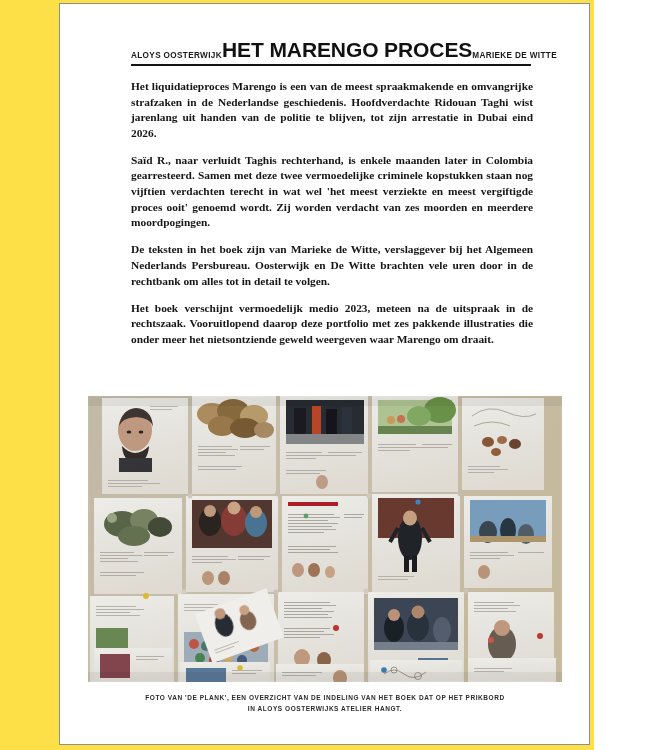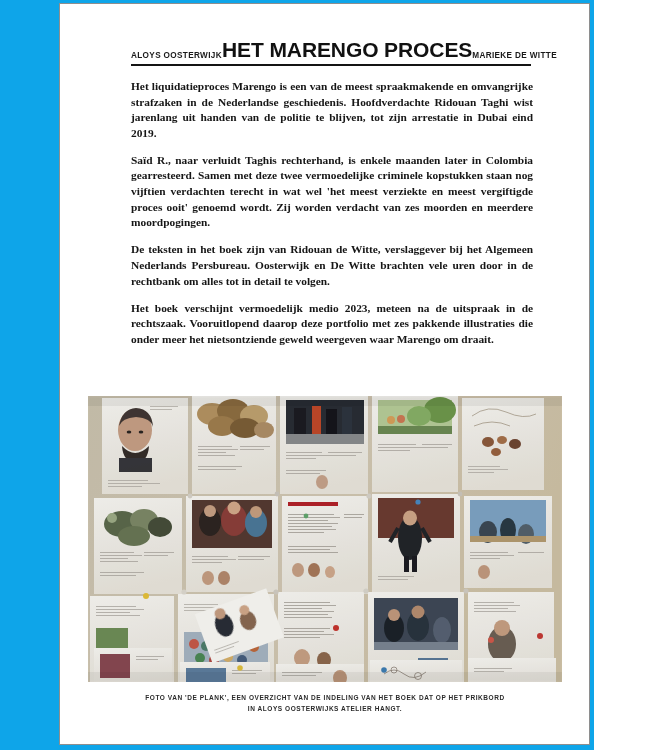--- a/index.html
+++ b/index.html
@@ -11,21 +11,21 @@
     width: 650px;
     height: 750px;
     overflow: hidden;
     font-family: "Liberation Serif", serif;
   }
 
   #page-root {
     position: relative;
     width: 594px;
     height: 750px;
-    background: #0ea5e9;
+    background: #fde047;
   }
 
   
   .page-frame {
     position: absolute;
     left: 59px;
     top: 3px;
     width: 531px;
     height: 742px;
     border: 1px solid #8e8e8e;
@@ -129,23 +129,23 @@
   <div class="page-frame"></div>
 
   <div class="runhead">
     <span class="runhead-left">ALOYS OOSTERWIJK</span>
     <span class="runhead-title">HET MARENGO PROCES</span>
     <span class="runhead-right">MARIEKE DE WITTE</span>
   </div>
   <div class="runhead-rule"></div>
 
   <div class="body-col">
-    <p class="para">Het liquidatieproces Marengo is een van de meest spraakmakende en omvangrijke strafzaken in de Nederlandse geschiedenis. Hoofdverdachte Ridouan Taghi wist jarenlang uit handen van de politie te blijven, tot zijn arrestatie in Dubai eind 2019.</p>
+    <p class="para">Het liquidatieproces Marengo is een van de meest spraakmakende en omvangrijke strafzaken in de Nederlandse geschiedenis. Hoofdverdachte Ridouan Taghi wist jarenlang uit handen van de politie te blijven, tot zijn arrestatie in Dubai eind 2026.</p>
     <p class="para">Saïd R., naar verluidt Taghis rechterhand, is enkele maanden later in Colombia gearresteerd. Samen met deze twee vermoedelijke criminele kopstukken staan nog vijftien verdachten terecht in wat wel 'het meest verziekte en meest vergiftigde proces ooit' genoemd wordt. Zij worden verdacht van zes moorden en meerdere moordpogingen.</p>
-    <p class="para">De teksten in het boek zijn van Ridouan de Witte, verslaggever bij het Algemeen Nederlands Persbureau. Oosterwijk en De Witte brachten vele uren door in de rechtbank om alles tot in detail te volgen.</p>
+    <p class="para">De teksten in het boek zijn van Marieke de Witte, verslaggever bij het Algemeen Nederlands Persbureau. Oosterwijk en De Witte brachten vele uren door in de rechtbank om alles tot in detail te volgen.</p>
     <p class="para">Het boek verschijnt vermoedelijk medio 2023, meteen na de uitspraak in de rechtszaak. Vooruitlopend daarop deze portfolio met zes pakkende illustraties die onder meer het nietsontziende geweld weergeven waar Marengo om draait.</p>
   </div>
 
   <div class="photo-wrap">
     <svg class="photo-svg" viewBox="0 0 474 286" preserveAspectRatio="none">
       <defs>
         <linearGradient id="wallg" x1="0" y1="0" x2="1" y2="0.3">
           <stop offset="0" stop-color="#cfc6b2"></stop>
           <stop offset="0.55" stop-color="#d6ccb8"></stop>
           <stop offset="1" stop-color="#d3c5a9"></stop>

